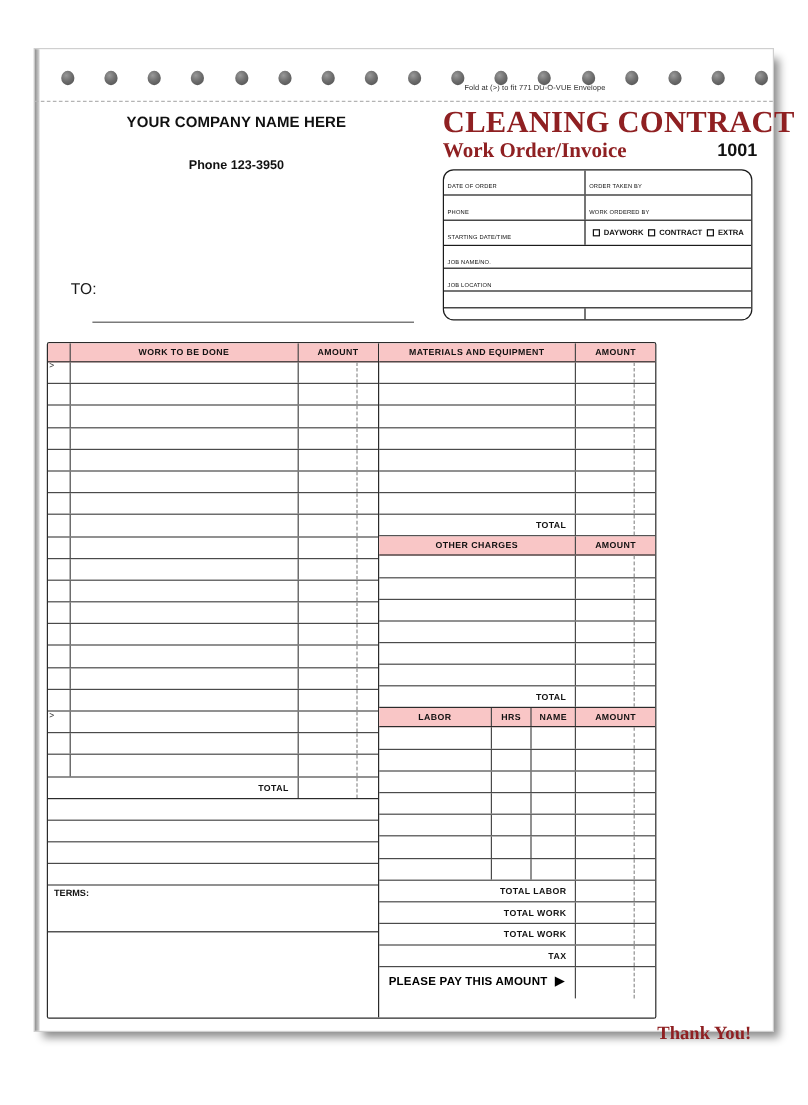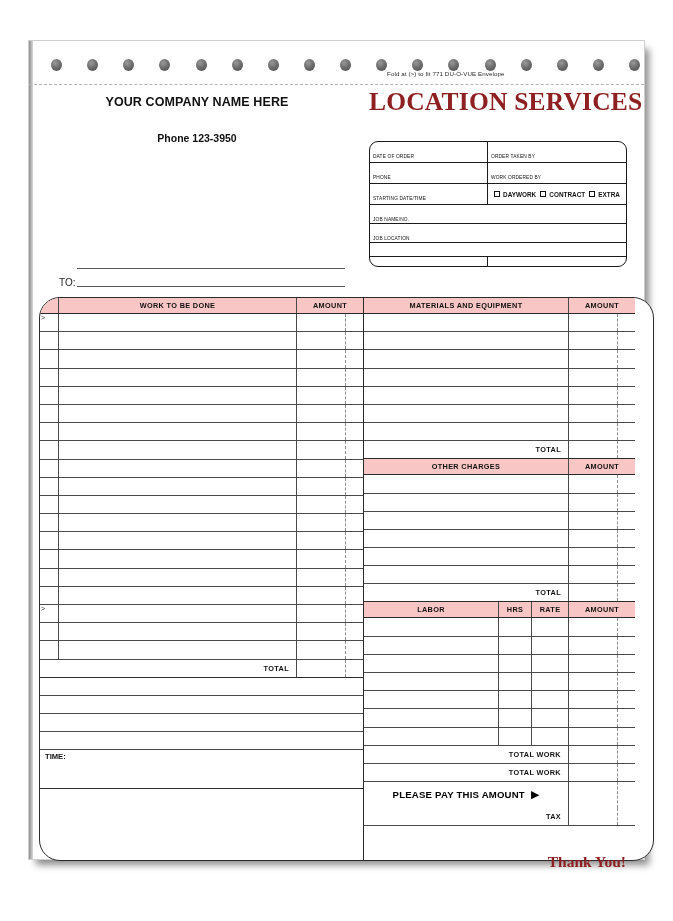--- a/index.html
+++ b/index.html
@@ -64,21 +64,21 @@
   .company-block {
     position: absolute; left: 18px; top: 10px; width: 300px;
     text-align: center;
   }
   .co-name { font-size: 12.5px; font-weight: bold; color: #111; letter-spacing: .1px; }
   .co-addr { font-size: 10.2px; color: #1b1b1b; line-height: 12.6px; margin-top: 3px; }
   .co-phone { font-size: 10.5px; font-weight: bold; color: #111; margin-top: 23px; }
 
   .to-label {
     position: absolute; left: 30px; top: 148px;
-    font-size: 10px; color: #1b1b1b; margin-top: 44px;
+    font-size: 13px; color: #1b1b1b;
   }
   .to-lines { position: absolute; left: 48px; top: 166px; width: 268px; }
   .to-line { border-bottom: 1.1px solid #5a5a5a; height: 18px; }
 
   
   .title-wrap { position: absolute; left: 340px; top: 4px; width: 270px; }
   .title-main {
     font-family: "Liberation Serif", serif;
     font-size: 25.5px; font-weight: bold; color: #8f2022;
     letter-spacing: .2px; line-height: 26px; white-space: nowrap;
@@ -105,26 +105,25 @@
   .hb-cell.split { border-right: 1px solid #1b1b1b; }
   .hb-lbl { font-size: 4.8px; color: #111; letter-spacing: .15px; white-space: nowrap; }
   .checks { display: flex; align-items: center; justify-content: space-around; height: 100%; padding: 0 4px; }
   .chk { display: flex; align-items: center; gap: 3px; }
   .chkbox { width: 6px; height: 6px; border: 1px solid #111; display: inline-block; }
   .chk-lbl { font-size: 6.4px; font-weight: bold; color: #111; }
 
   
   .body-box {
     position: absolute; left: 10px; top: 244px;
-    width: 615px; height: 564px;
+    width: 508px; height: 564px;
     border: 1.3px solid #2b2b2b;
-    border-radius: 21px;
+    border-radius: 2px;
     overflow: hidden;
     background: #fff;
-    margin-top: 12px;
   }
   .cols { display: flex; width: 100%; height: 100%; }
   .col-left  { width: 324px; border-right: 1.3px solid #2b2b2b; position: relative; }
   .col-right { width: 271px; position: relative; }
 
   .hrow { display: flex; width: 100%; }
   .pink { background: #f9c6c6; }
 
   .cap {
     font-size: 7.3px; font-weight: bold; color: #111;
@@ -212,21 +211,25 @@
       </div>
 
       <div class="to-label">TO:</div>
       <div class="to-lines">
         <div class="to-line"></div>
         <div class="to-line"></div>
         <div class="to-line"></div>
       </div>
 
       <div class="title-wrap">
-        <div class="title-main">LOCATION SERVICES</div>
+        <div class="title-main">CLEANING CONTRACT</div>
+        <div class="title-sub-row">
+          <div class="title-sub">Work Order/Invoice</div>
+          <div class="doc-no">1001</div>
+        </div>
       </div>
 
       <div class="hdr-box">
         <div class="hb-row" style="height:21px">
           <div class="hb-cell split" style="width:118px">
             <span class="hb-lbl">DATE OF ORDER</span>
           </div>
           <div class="hb-cell" style="flex:1">
             <span class="hb-lbl">ORDER TAKEN BY</span>
           </div>
@@ -454,21 +457,21 @@
               </div>
               <div class="hrow bb" style="height:18px">
                 <div style="flex:1"></div>
               </div>
               <div class="hrow bb" style="height:18px">
                 <div style="flex:1"></div>
               </div>
             </div>
 
           <div class="bb-dark" style="height:39px">
-            <div class="terms-lbl">TIME:</div>
+            <div class="terms-lbl">TERMS:</div>
           </div>
 
         </div>
 
         <div class="col-right">
 
           <div class="hrow pink bb-dark" style="height:16px">
             <div class="desc-r cap br">MATERIALS AND EQUIPMENT</div>
             <div class="amt-r cap">AMOUNT</div>
           </div>
@@ -568,21 +571,21 @@
           <div class="hrow bb-dark" style="height:18px">
             <div class="desc-r cap-right br">TOTAL</div>
             <div class="amt-r">
                 <span class="cents"></span>
               </div>
           </div>
 
           <div class="hrow pink bb-dark" style="height:16px">
             <div class="desc-r cap br">LABOR</div>
             <div class="hrs-c cap br">HRS</div>
-            <div class="rate-c cap br">RATE</div>
+            <div class="rate-c cap br">NAME</div>
             <div class="amt-r cap">AMOUNT</div>
           </div>
           <div id="laborRows">
               <div class="hrow bb" style="height:18.2px">
                 <div class="desc-r br"></div>
                 <div class="hrs-c br"></div>
                 <div class="rate-c br"></div>
                 <div class="amt-r">
                   <span class="cents"></span>
                 </div>
@@ -630,46 +633,52 @@
               <div class="hrow bb" style="height:18.2px">
                 <div class="desc-r br"></div>
                 <div class="hrs-c br"></div>
                 <div class="rate-c br"></div>
                 <div class="amt-r">
                   <span class="cents"></span>
                 </div>
               </div>
             </div>
 
+          <div class="hrow bb" style="height:18px">
+            <div class="desc-r cap-right br">TOTAL LABOR</div>
+            <div class="amt-r">
+                <span class="cents"></span>
+              </div>
+          </div>
           <div class="hrow bb" style="height:18px">
             <div class="desc-r cap-right br">TOTAL WORK</div>
             <div class="amt-r">
                 <span class="cents"></span>
               </div>
           </div>
           <div class="hrow bb" style="height:18px">
             <div class="desc-r cap-right br">TOTAL WORK</div>
+            <div class="amt-r">
+                <span class="cents"></span>
+              </div>
+          </div>
+          <div class="hrow bb" style="height:18px">
+            <div class="desc-r cap-right br">TAX</div>
             <div class="amt-r">
                 <span class="cents"></span>
               </div>
           </div>
           <div class="hrow" style="height:26px">
             <div class="desc-r br" style="display:flex;align-items:center;justify-content:center">
               <span class="pay-row">PLEASE PAY THIS AMOUNT</span>
               <span class="tri">▶</span>
             </div>
             <div class="amt-r">
                 <span class="cents"></span>
               </div>
           </div>
-          <div class="hrow bb" style="height:18px">
-            <div class="desc-r cap-right br">TAX</div>
-            <div class="amt-r">
-                <span class="cents"></span>
-              </div>
-          </div>
         </div>
       </div>
     </div>
 
     <div class="thanks">Thank You!</div>
   </div>
 </div>
 
 </body></html>

